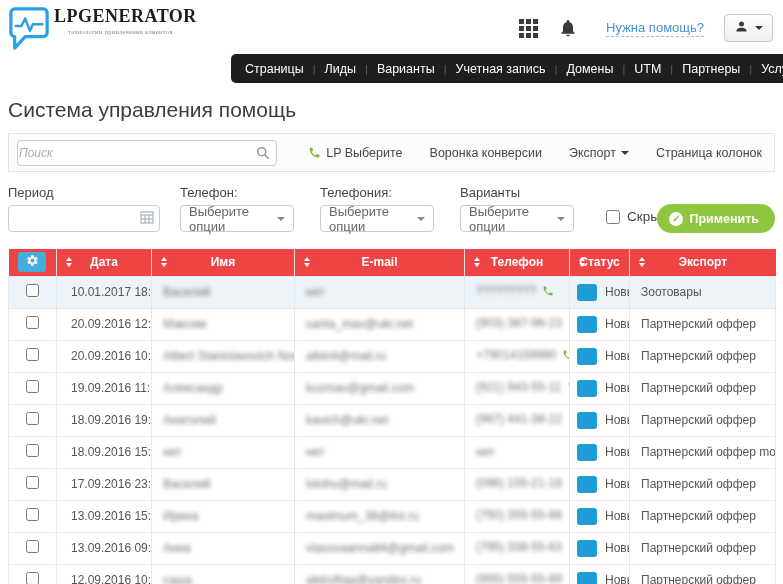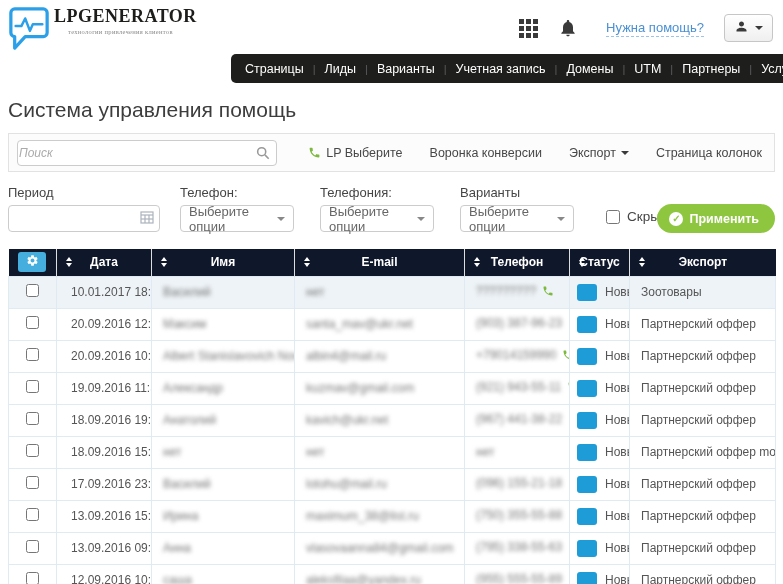--- a/index.html
+++ b/index.html
@@ -60,21 +60,21 @@
   .hidden-group input { width: 14px; height: 14px; cursor: pointer; }
   .hidden-group label { font-size: 13.5px; color: #454545; }
   .apply-btn { position: absolute; right: 0; top: 20px; background: #8ec73f; border: none; border-radius: 15px;
     height: 29px; padding: 0 16px 0 12px; color: #fff; font-size: 12.5px; font-weight: bold; cursor: pointer;
     display: flex; align-items: center; gap: 6px; font-family: "Liberation Sans", sans-serif; }
   .check-circle { width: 14px; height: 14px; border-radius: 50%; background: #fff; color: #8ec73f;
     font-size: 10px; font-weight: bold; display: flex; align-items: center; justify-content: center; }
 
   
   table { margin: 13px 8px 0; width: 767px; border-collapse: collapse; table-layout: fixed; }
-  thead th { background: #0f172a; height: 27px; color: #fff; font-size: 12px; font-weight: bold;
+  thead th { background: #ef4444; height: 27px; color: #fff; font-size: 12px; font-weight: bold;
     position: relative; text-align: center; cursor: pointer; border-left: 1px solid rgba(0,0,0,.13); }
   thead th:first-child { border-left: none; }
   .sort { position: absolute; left: 9px; top: 50%; transform: translateY(-50%);
     display: flex; flex-direction: column; gap: 2px; }
   .sort i { display: block; width: 0; height: 0; border-left: 3.5px solid transparent; border-right: 3.5px solid transparent; }
   .sort .up { border-bottom: 4.5px solid #fff; }
   .sort .dn { border-top: 4.5px solid #fff; }
   .gear-btn { width: 28px; height: 20px; background: #45aede; border: none; border-radius: 3px;
     display: inline-flex; align-items: center; justify-content: center; cursor: pointer; }
   tbody td { height: 32px; background: #fff; border: 1px solid #dfeaf2; font-size: 12px; color: #555;

